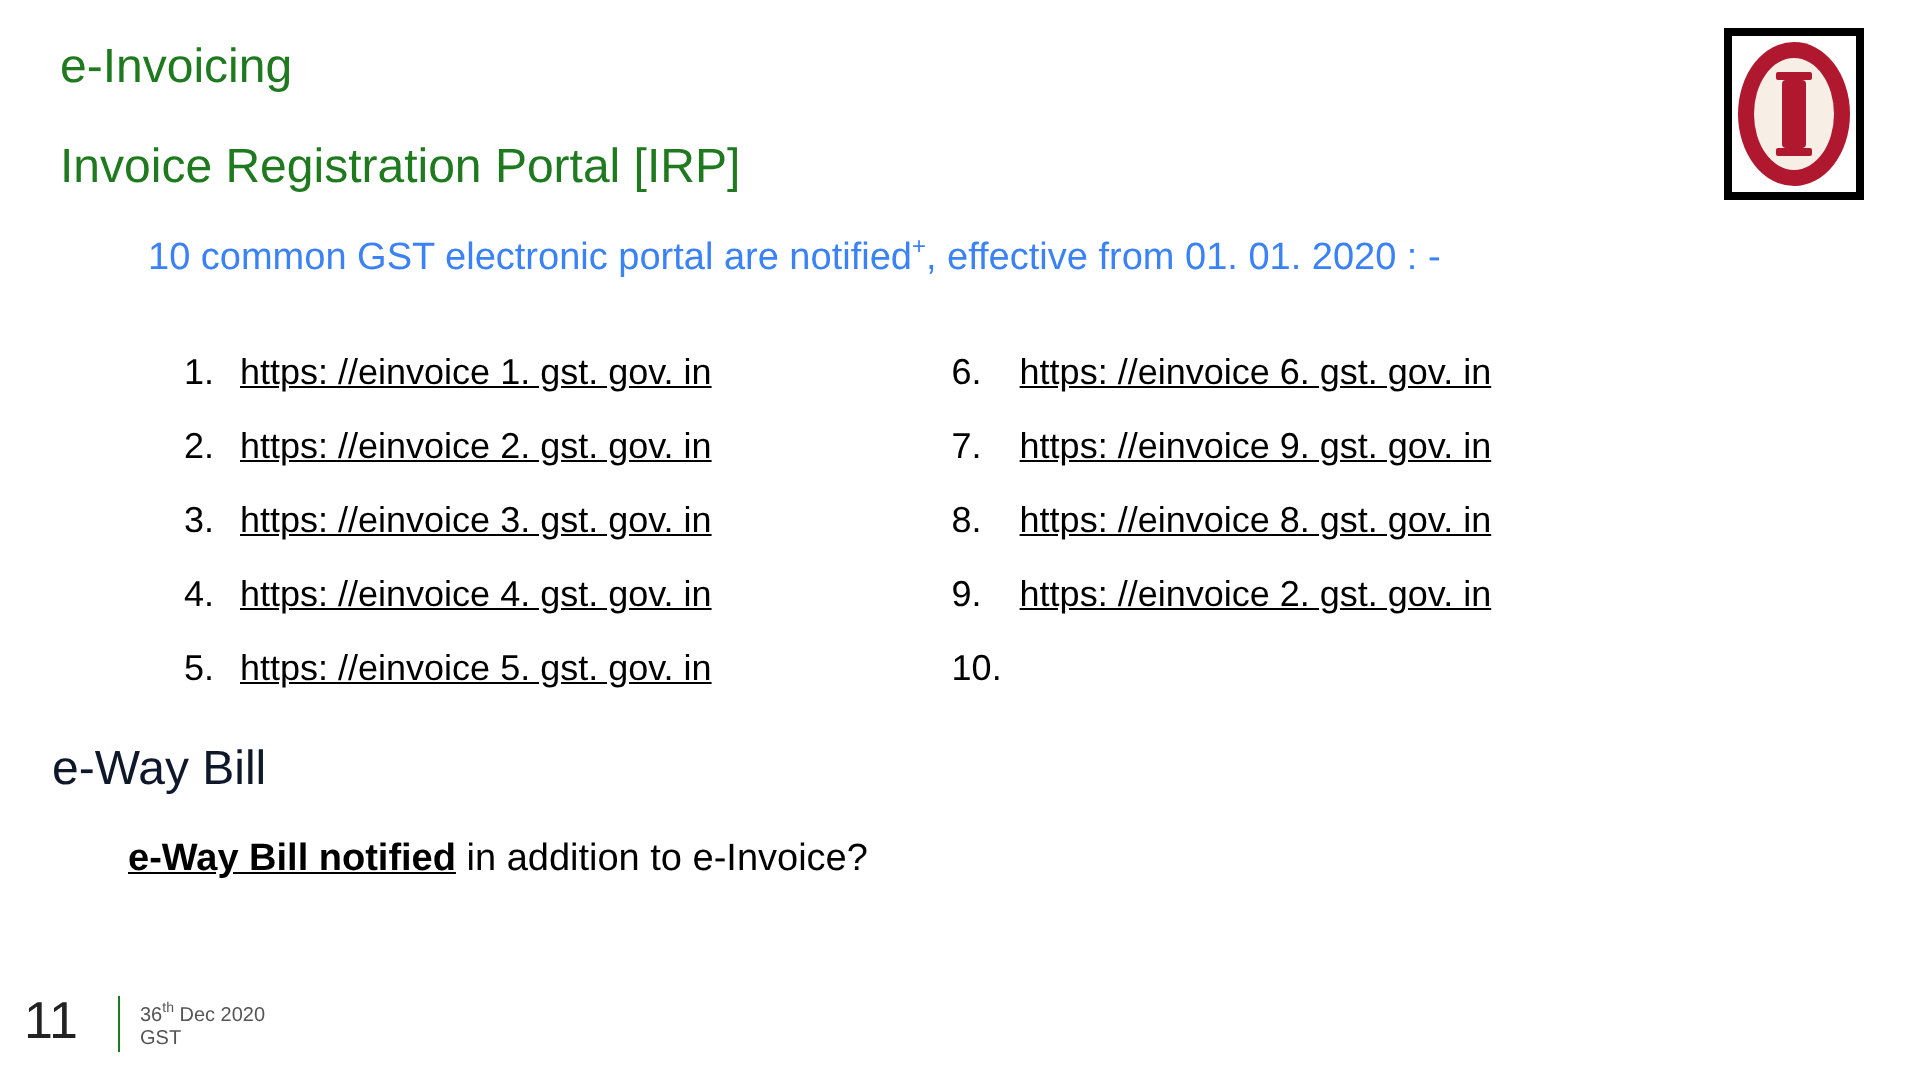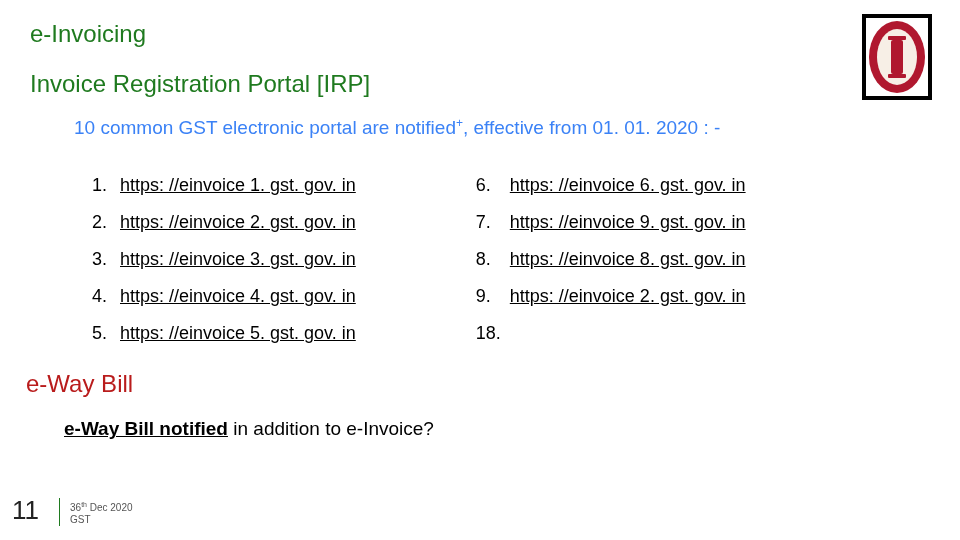--- a/index.html
+++ b/index.html
@@ -8,21 +8,21 @@
   .h1 { font-size: 24px; color: #1f7a1f; font-weight: 400; margin-bottom: 22px; }
   .h2 { font-size: 24px; color: #1f7a1f; font-weight: 400; margin-bottom: 18px; }
   .intro { font-size: 19px; color: #3b82f6; margin-left: 44px; margin-bottom: 36px; }
   .sup { font-size: 12px; vertical-align: super; }
   .lists { display: flex; margin-left: 62px; gap: 120px; }
   .col { }
   .item { display: flex; align-items: baseline; margin-bottom: 16px; font-size: 18px; }
   .num { min-width: 28px; }
   .num-r { min-width: 34px; }
   .link { text-decoration: underline; color: #000; }
-  .section2 { font-size: 24px; color: #b91c1c; font-weight: 400; margin-top: 10px; margin-bottom: 20px; margin-left: -4px; }
+  .section2 { font-size: 24px; color: #0f172a; font-weight: 400; margin-top: 10px; margin-bottom: 20px; margin-left: -4px; }
   .q { font-size: 19px; margin-left: 34px; }
   .q .bold-u { font-weight: 700; text-decoration: underline; }
   .footer { position: absolute; left: 12px; bottom: 14px; display: flex; align-items: flex-end; }
   .pagenum { font-size: 26px; color: #222; font-weight: 400; margin-right: 20px; }
   .vline { width: 1px; height: 28px; background: #1f7a1f; margin-right: 10px; }
   .date { font-size: 10px; color: #555; line-height: 1.2; }
   .date .sup2 { font-size: 7px; vertical-align: super; }
   .logo-wrap { position: absolute; right: 28px; top: 14px; width: 70px; height: 86px; border: 4px solid #000; display: flex; align-items: center; justify-content: center; background: #fff; }
   .logo-outer { width: 56px; height: 72px; border-radius: 50% / 50%; background: #b0182f; display: flex; align-items: center; justify-content: center; }
   .logo-inner { width: 40px; height: 56px; border-radius: 50% / 50%; background: #f7efe6; display: flex; align-items: center; justify-content: center; }
@@ -84,21 +84,21 @@
         </div>
       <div class="item">
           <span class="num-r">8.</span>
           <span class="link">https: //einvoice 8. gst. gov. in</span>
         </div>
       <div class="item">
           <span class="num-r">9.</span>
           <span class="link">https: //einvoice 2. gst. gov. in</span>
         </div>
       <div class="item">
-          <span class="num-r">18.</span>
+          <span class="num-r">10.</span>
         </div>
     </div>
   </div>
 
   <div class="section2">e-Way Bill</div>
 
   <div class="q">
     <span class="bold-u">e-Way Bill notified</span><span> in addition to e-Invoice?</span>
   </div>
 

